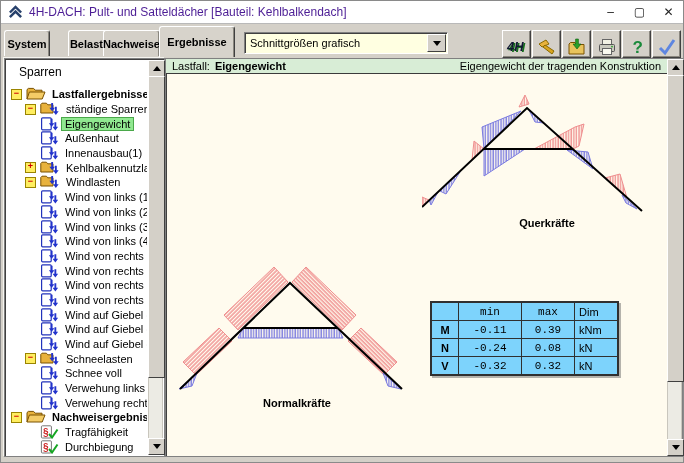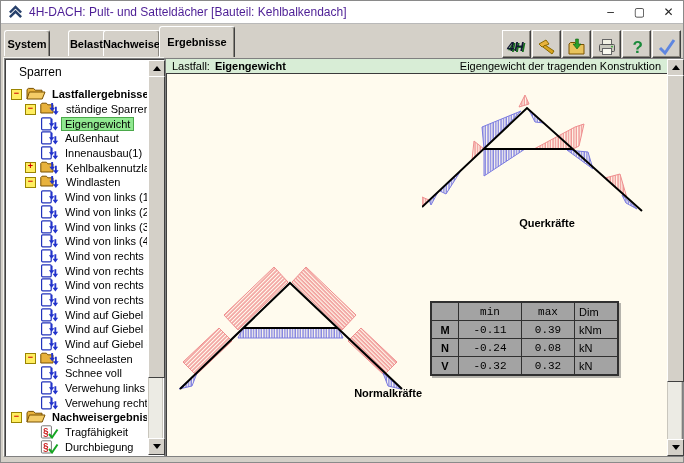--- a/index.html
+++ b/index.html
@@ -40,21 +40,21 @@
   .sb .sarrow-dn{width:0;height:0;border-left:4px solid transparent;border-right:4px solid transparent;border-top:5px solid #000;}
   .sb .thumb{position:absolute;left:0;width:15px;background:#D4D0C8;border-top:1px solid #fff;border-left:1px solid #fff;border-right:1px solid #404040;border-bottom:1px solid #404040;}
   
   #resultheader{position:absolute;left:0;top:0;right:15px;height:15px;background:#D8EDD6;border-bottom:1px solid #3a3a3a;display:flex;align-items:center;font-size:11px;padding:0 6px;box-sizing:border-box;}
   #resultheader .rh-name{font-weight:bold;margin-left:5px;}
   #resultheader .rh-desc{margin-left:auto;}
   
   .diag{position:absolute;}
   .diag .dlabel{position:absolute;left:0;right:0;text-align:center;font-size:11px;font-weight:bold;color:#000;}
   
-  #rtable{position:absolute;left:264px;top:242px;border-collapse:collapse;background:#a3a3a3;box-shadow:2px 2px 0 rgba(90,90,90,.45);font-size:11px;}
+  #rtable{position:absolute;left:264px;top:242px;border-collapse:collapse;background:#7dd3fc;box-shadow:2px 2px 0 rgba(90,90,90,.45);font-size:11px;}
   #rtable td,#rtable th{border:1px solid #303030;text-align:center;padding:0;height:17px;}
   #rtable .chdr{font-weight:normal;font-family:"Liberation Sans",sans-serif;}
   #rtable .rowhdr{font-weight:bold;width:26px;}
   #rtable .num{font-family:"Liberation Mono",monospace;width:62px;}
   #rtable .num2{font-family:"Liberation Mono",monospace;width:52px;}
   #rtable .dim{width:38px;font-family:"Liberation Sans",sans-serif;text-align:left;padding-left:4px;}
   #rtable{border:2px solid #303030;}
   svg text{font-family:"Liberation Sans",sans-serif;}
 </style>
 </head>
@@ -113,20 +113,26 @@
       <div class="winbtn">▢</div>
       <div class="winbtn">✕</div>
     </div>
   </div>
 
   <div class="tab inactive" style="left:4px;width:44px;">System</div>
   <div class="tab inactive" style="left:48px;width:55px;margin-left:20px;">Belastung</div>
   <div class="tab inactive" style="left:103px;width:55px;">Nachweise</div>
   <div class="tab active" style="left:159px;width:74px;">Ergebnisse</div>
 
+  <div id="dropdown">
+    <div class="val">Schnittgrößen grafisch</div>
+    <div class="ddbtn">
+        <div class="arrow-down"></div>
+      </div>
+  </div>
 
   <div id="toolbar">
     <div class="tbtn">
       <svg width="22" height="20" viewBox="0 0 22 20">
         <text x="2.5" y="15" font-size="13" font-weight="bold" font-style="italic" fill="#15701c">4H</text>
         <text x="1" y="14" font-size="13" font-weight="bold" font-style="italic" fill="#111a33">4H</text>
       </svg>
     </div>
     <div class="tbtn">
       <svg width="20" height="20" viewBox="0 0 20 20">
@@ -381,21 +387,21 @@
       <svg width="250" height="170" viewBox="0 0 250 170">
         <polygon points="116,31 66,79 52,64 102,16" fill="url(#hd45-red)" stroke="#ef8e8e"></polygon>
         <polygon points="120,31 170,79 184,64 134,16" fill="url(#hd135-red)" stroke="#ef8e8e"></polygon>
         <polygon points="71,77 166,77 171,87 66,87" fill="url(#hv-blue)" stroke="#7b7be0"></polygon>
         <polygon points="60,90 24,124 11,111 47,77" fill="url(#hd45-red)" stroke="#ef8e8e"></polygon>
         <polygon points="176,90 212,124 225,111 189,77" fill="url(#hd135-red)" stroke="#ef8e8e"></polygon>
         <polygon points="25,122 7,138 20,135" fill="url(#hv-blue)" stroke="#7b7be0"></polygon>
         <polygon points="211,122 229,138 216,135" fill="url(#hv-blue)" stroke="#7b7be0"></polygon>
         <path d="M8,138 L118,32 L230,138 M71,77 H166" fill="none" stroke="#000" stroke-width="2"></path>
       </svg>
-      <div class="dlabel" style="top:136px;text-align:right;">Normalkräfte</div>
+      <div class="dlabel" style="top:146px;">Normalkräfte</div>
     </div>
 
     <table id="rtable">
       <tbody>
           <tr>
         <th class="rowhdr"></th>
         <th class="chdr num">min</th>
         <th class="chdr num2">max</th>
         <th class="chdr dim">Dim</th>
       </tr>

